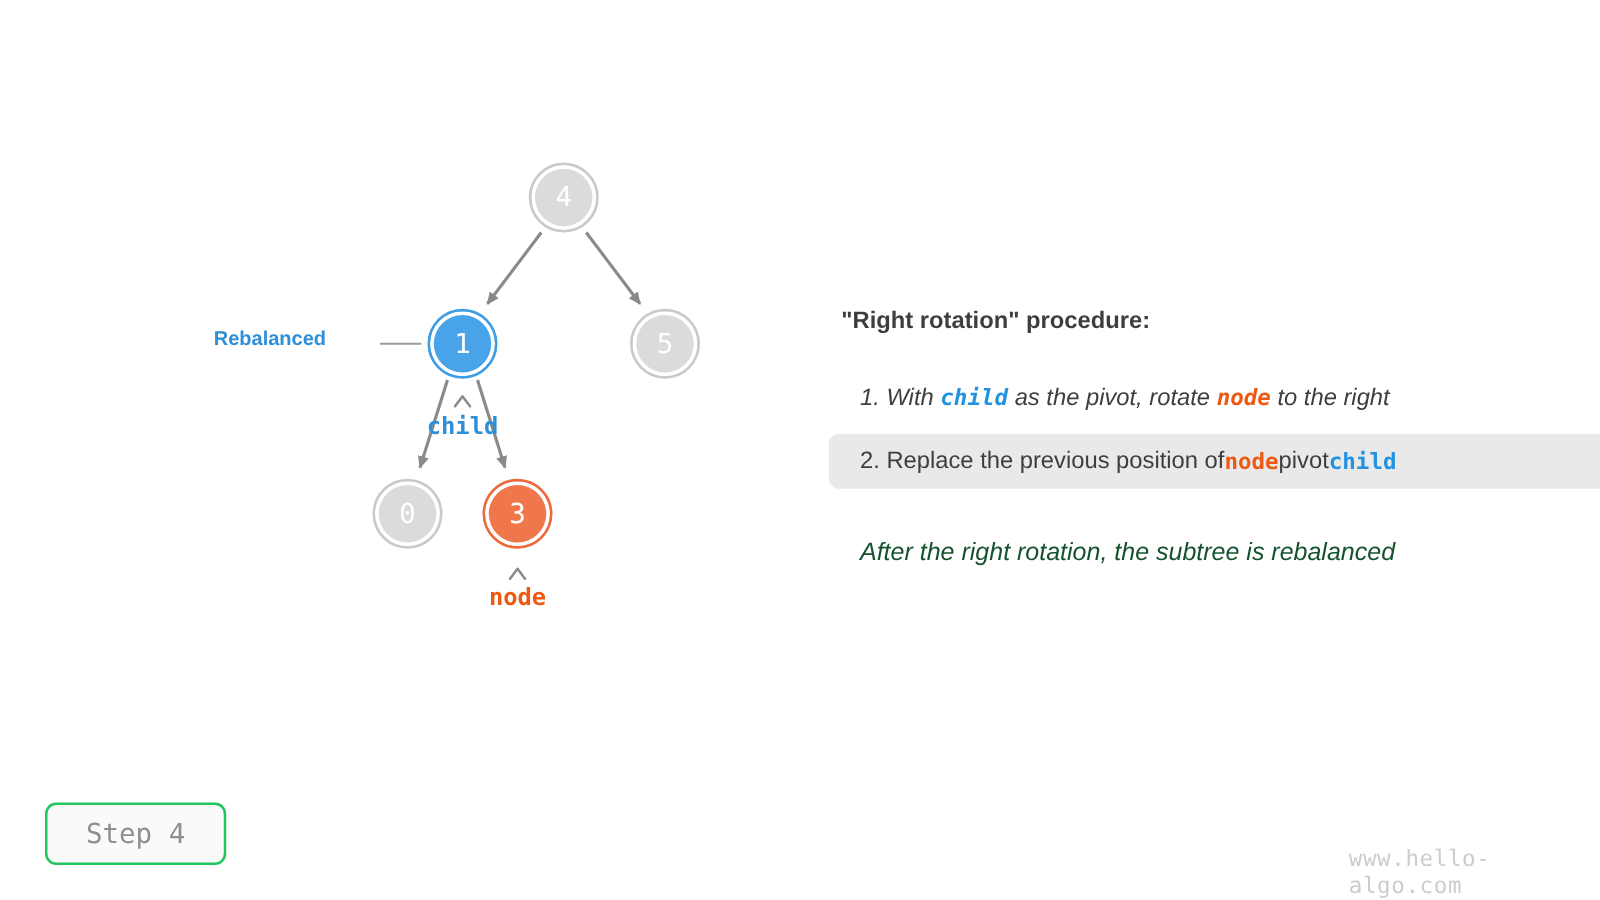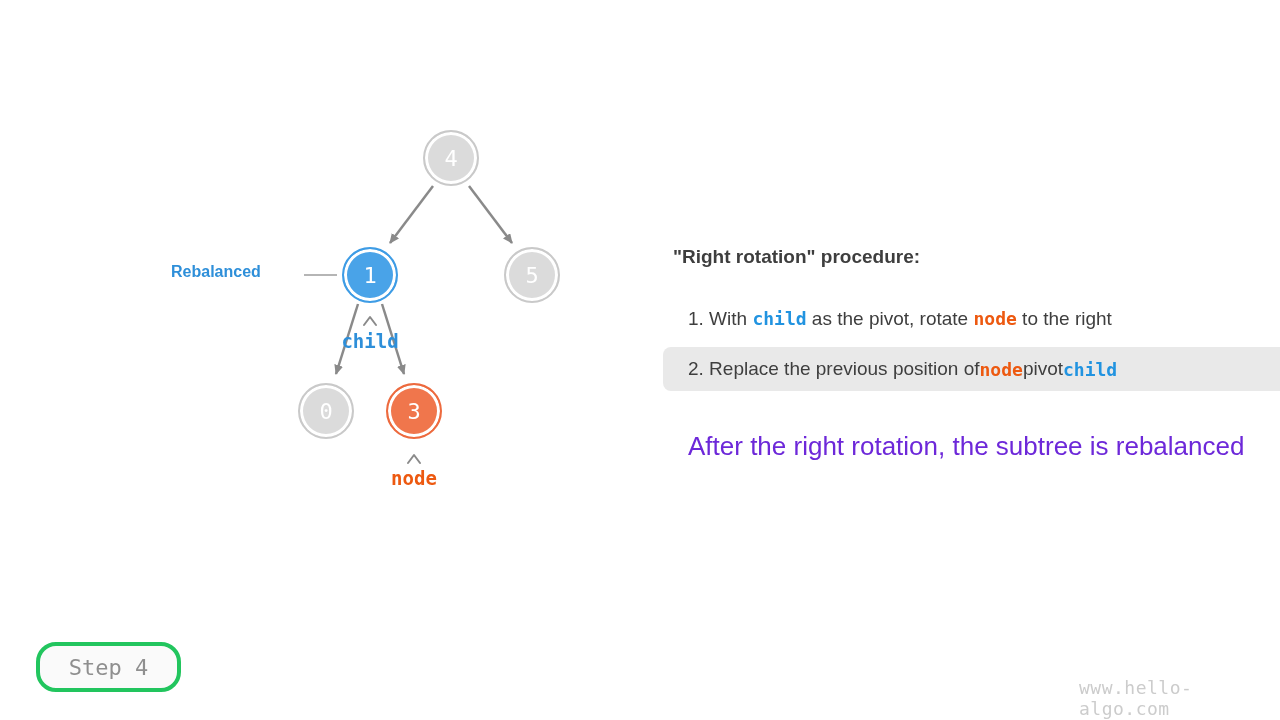--- a/index.html
+++ b/index.html
@@ -49,47 +49,49 @@
 
   
   .panel-title {
     position: absolute; left: 673px; top: 246px;
     font-size: 19px; font-weight: bold; color: #3E3E3E;
   }
   .step-line1 {
     position: absolute; left: 688px; top: 308px;
     font-size: 19px; color: #3E3E3E;
     white-space: nowrap;
+    font-style: italic;
   }
   .step-line2-box {
     position: absolute; left: 663px; top: 347px;
     width: 658px; height: 44px;
     background: #E9E9E9; border-radius: 8px;
     display: flex; align-items: center;
     padding-left: 25px;
     font-size: 19px; color: #3E3E3E;
     white-space: nowrap;
   }
   .note-line {
     position: absolute; left: 688px; top: 431px;
-    font-size: 26px; color: #6d28d9;
+    font-size: 20px; color: #14532d;
     white-space: nowrap;
+    font-style: italic;
   }
   .code {
     font-family: "DejaVu Sans Mono", monospace;
     font-weight: bold; font-size: 18px;
   }
   .code-blue   { color: #2193E0; }
   .code-orange { color: #ED5910; }
 
   
   .step-button {
     position: absolute; left: 36px; top: 642px;
     width: 145px; height: 50px;
-    border: 4px solid #22c55e; border-radius: 20px;
+    border: 2px solid #22c55e; border-radius: 9px;
     background: #FAFAFA;
     display: flex; align-items: center; justify-content: center;
     font-family: "DejaVu Sans Mono", monospace;
     font-size: 22px; color: #8F8F8F;
     cursor: pointer;
   }
   .watermark {
     position: absolute; left: 1079px; top: 677px;
     font-family: "DejaVu Sans Mono", monospace;
     font-size: 18px; color: #CCCCCC;

